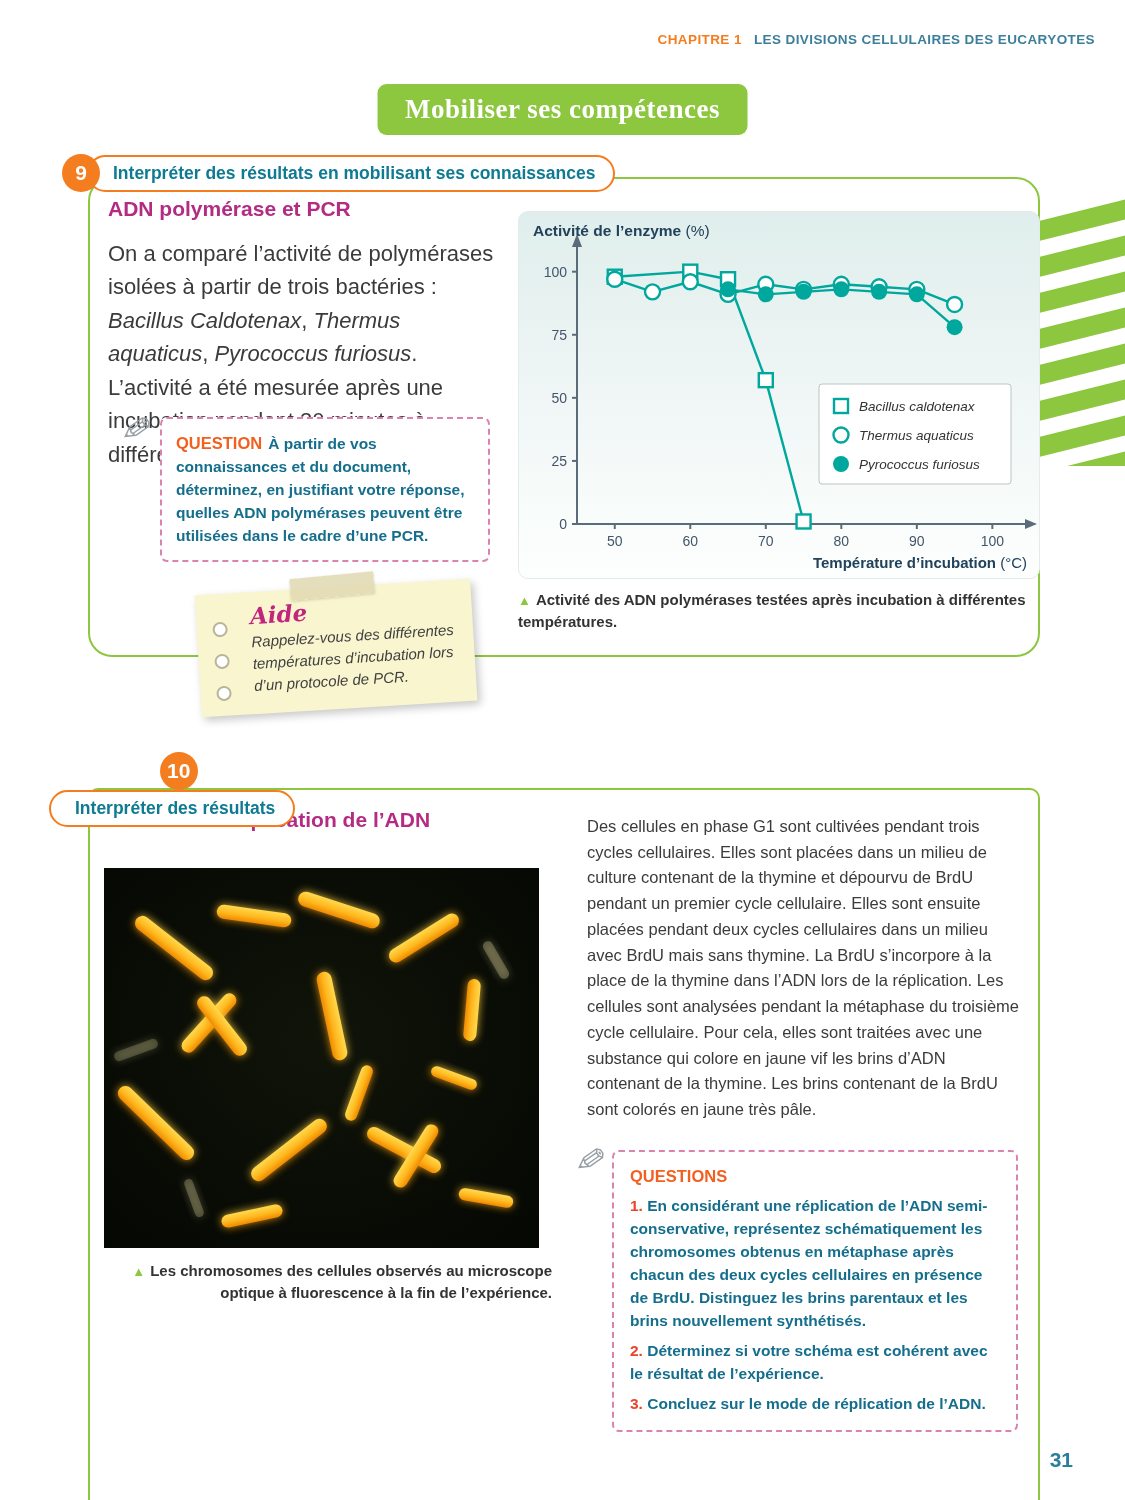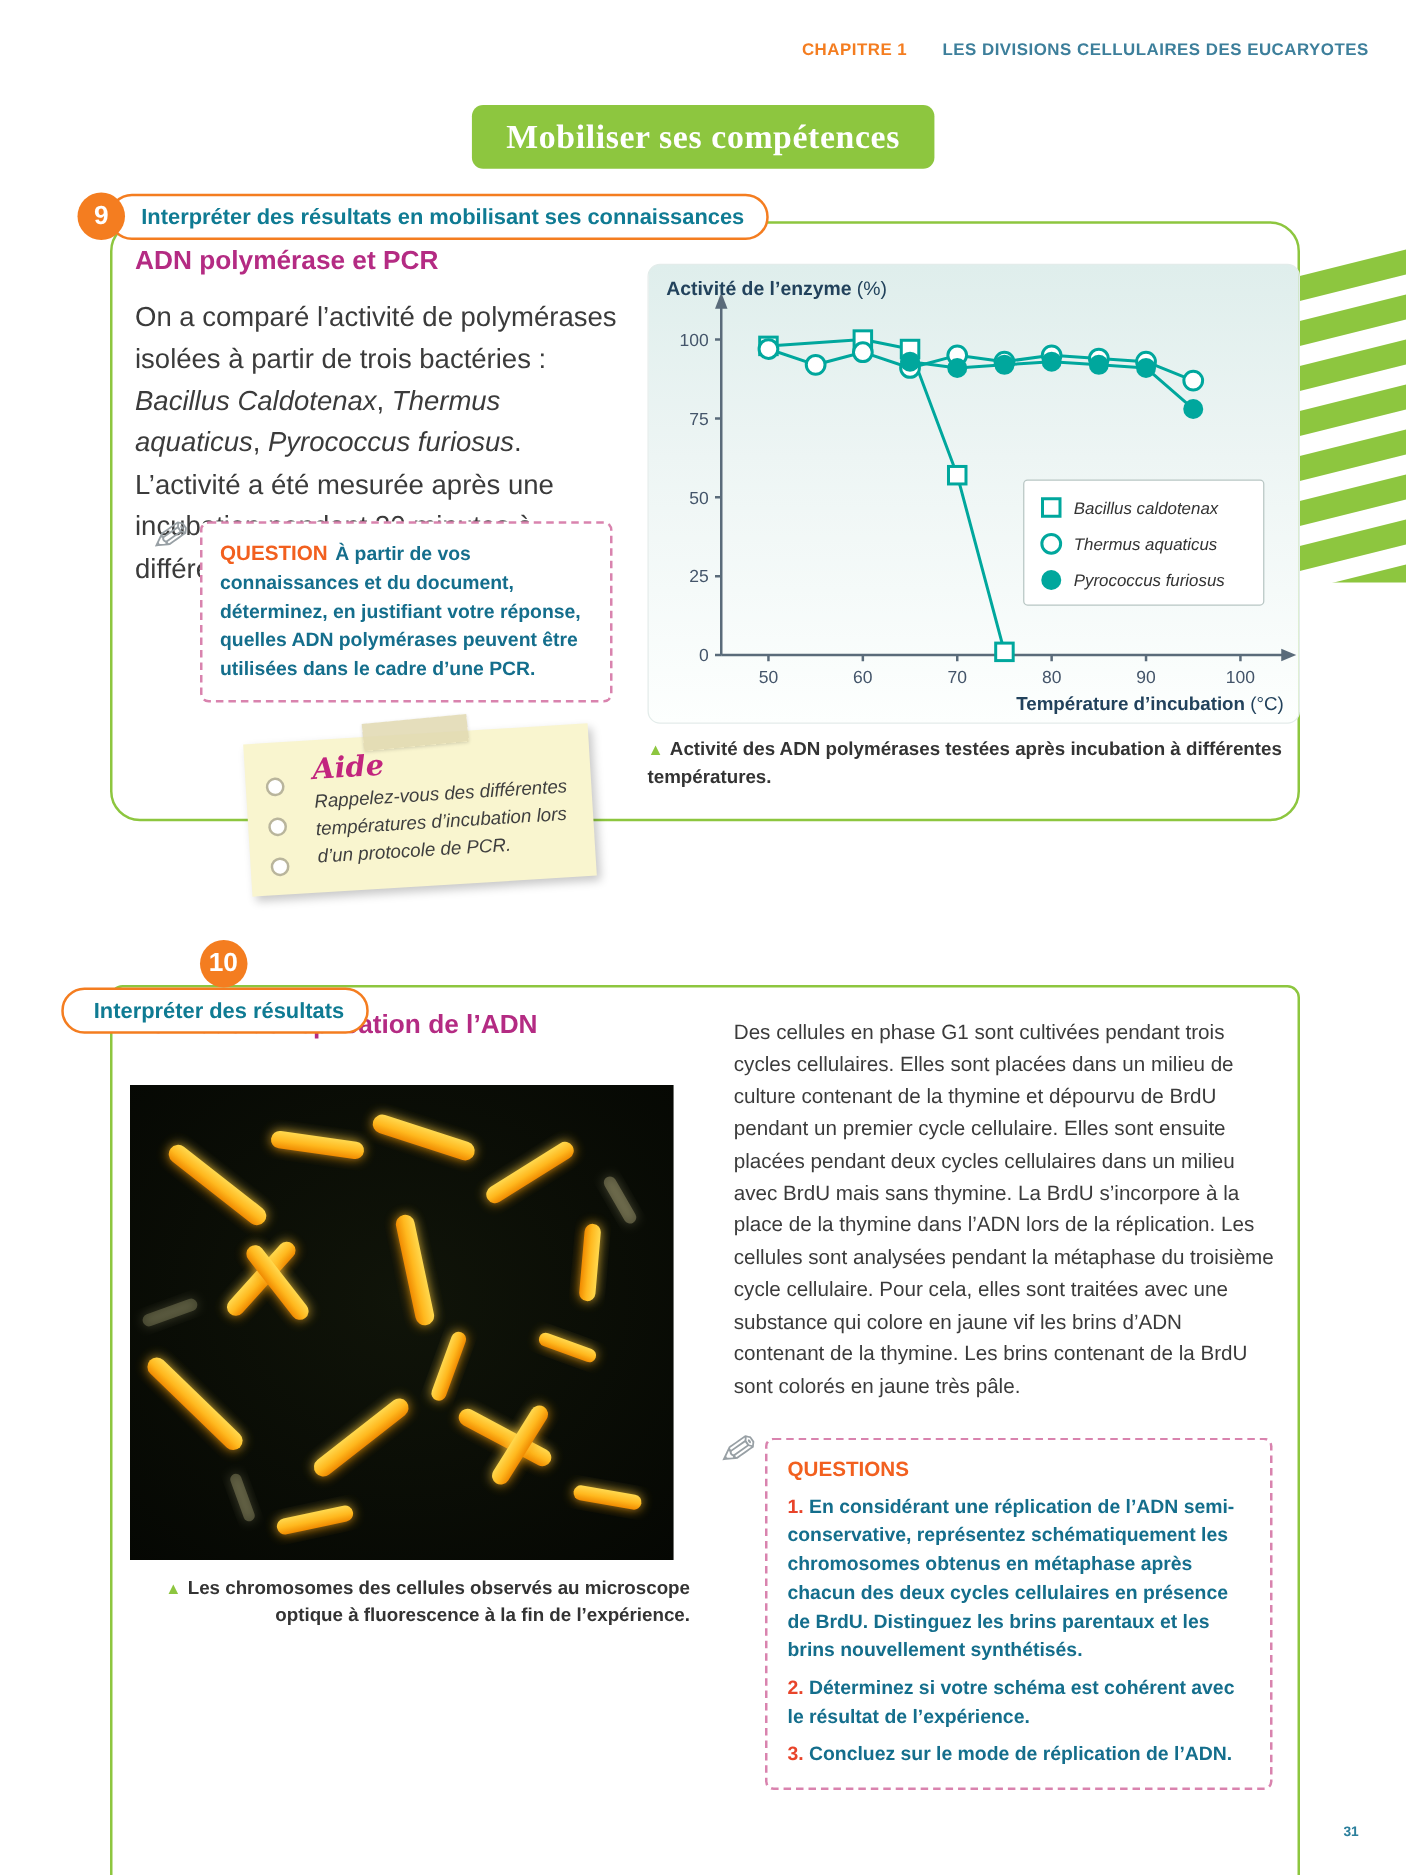--- a/index.html
+++ b/index.html
@@ -5,21 +5,21 @@
   :root{
     --orange:#f47d20; --green:#8dc63f; --magenta:#b42b83; --teal:#146e8c;
     --chart-teal:#00a79d; --red:#e8442a; --pink:#d983ae; --body:#3b3b3b; --navy:#22425c;
   }
   *{margin:0;padding:0;box-sizing:border-box;}
   body{background:#888;font-family:"Liberation Sans",sans-serif;}
   .page{position:relative;width:1125px;height:1500px;background:#ffffff;margin:0 auto;overflow:hidden;}
 
   
   .page-header{position:absolute;top:32px;right:30px;font-size:13.5px;letter-spacing:.4px;font-weight:bold;}
-  .chap-label{color:var(--orange);margin-right:24px;}
+  .chap-label{color:var(--orange);margin-right:8px;}
   .chap-title{color:#3d7f9b;font-weight:600;}
 
   
   .banner{position:absolute;top:84px;left:50%;transform:translateX(-50%);
     background:var(--green);color:#fff;border-radius:9px;padding:10px 28px;
     font-family:"Liberation Serif",serif;font-size:27px;font-weight:600;letter-spacing:.5px;}
 
   
   .stripes{position:absolute;top:190px;right:0;width:90px;height:276px;}
 
@@ -71,21 +71,21 @@
   .caption{position:absolute;font-size:15px;font-weight:bold;color:#333;line-height:1.45;}
   .cap9{left:428px;top:410px;width:520px;}
   .cap10{left:14px;top:470px;width:448px;text-align:right;}
   .tri{color:var(--green);font-size:13px;margin-right:5px;}
 
   
   .micro{position:absolute;left:14px;top:78px;width:435px;height:380px;}
 
   .body10{position:absolute;left:497px;top:24px;width:434px;font-size:16.5px;line-height:1.56;color:var(--body);}
 
-  .page-num{position:absolute;right:38px;bottom:28px;color:#2b7f9c;font-size:11px;font-weight:600;}
+  .page-num{position:absolute;right:52px;bottom:28px;color:#2b7f9c;font-size:21px;font-weight:600;}
 </style>
 </head>
 <body>
 
 <div class="page">
 
   <div class="page-header">
     <span class="chap-label">CHAPITRE 1</span>
     <span class="chap-title">LES DIVISIONS CELLULAIRES DES EUCARYOTES</span>
   </div>

